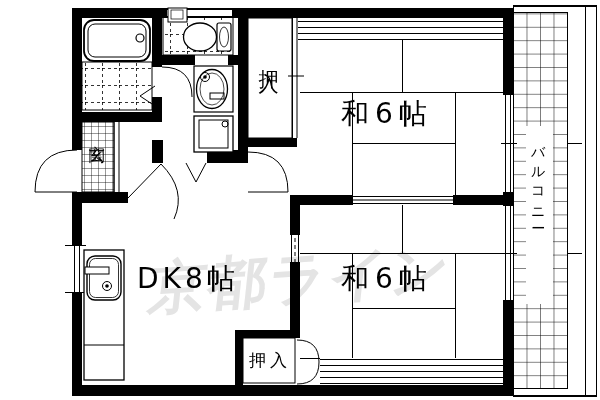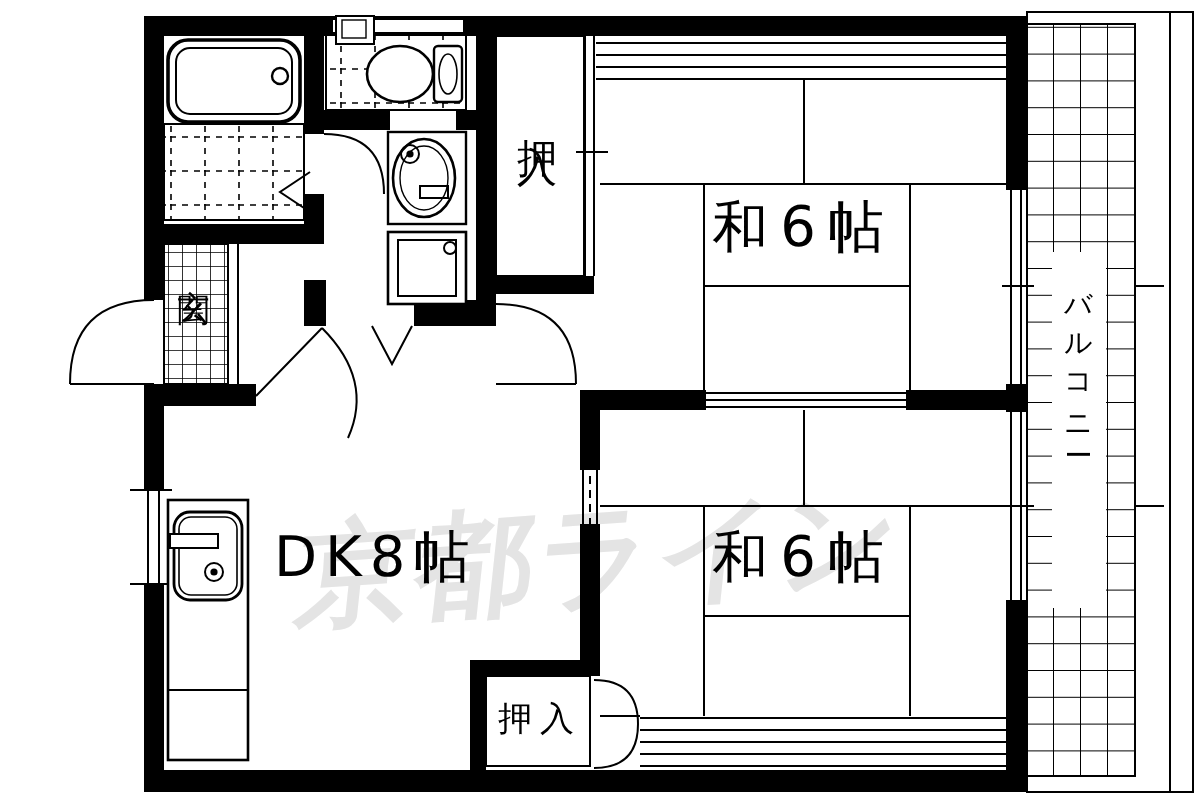--- a/index.html
+++ b/index.html
@@ -4,21 +4,21 @@
 <style>
   html,body{margin:0;padding:0;background:#fff;}
   .stage{position:relative;width:600px;height:400px;background:#fff;overflow:hidden;
          font-family:"DejaVu Sans",sans-serif;}
   .watermark{position:absolute;left:150px;top:240px;z-index:1;font-size:58px;font-weight:bold;
              color:#e4e4e4;transform:skewX(-10deg) rotate(-4deg);white-space:nowrap;
              letter-spacing:1px;user-select:none;}
   svg.linework{position:absolute;left:0;top:0;z-index:2;}
   .label{position:absolute;z-index:3;color:#000;line-height:1.05;}
   .v{writing-mode:vertical-rl;text-orientation:upright;}
-  .room-label{font-size:28px;letter-spacing:6px;text-align:center;}
+  .room-label{font-size:28px;letter-spacing:6px;}
   .dk-label{font-size:28px;letter-spacing:4px;}
   .closet-label-v{font-size:20px;letter-spacing:4px;}
   .closet-label-h{font-size:17px;letter-spacing:4px;text-align:center;}
   .genkan-label{font-size:16px;letter-spacing:3px;}
   .balcony-label{font-size:14px;letter-spacing:5px;}
 </style>
 </head>
 <body>
 
 <div class="stage">

